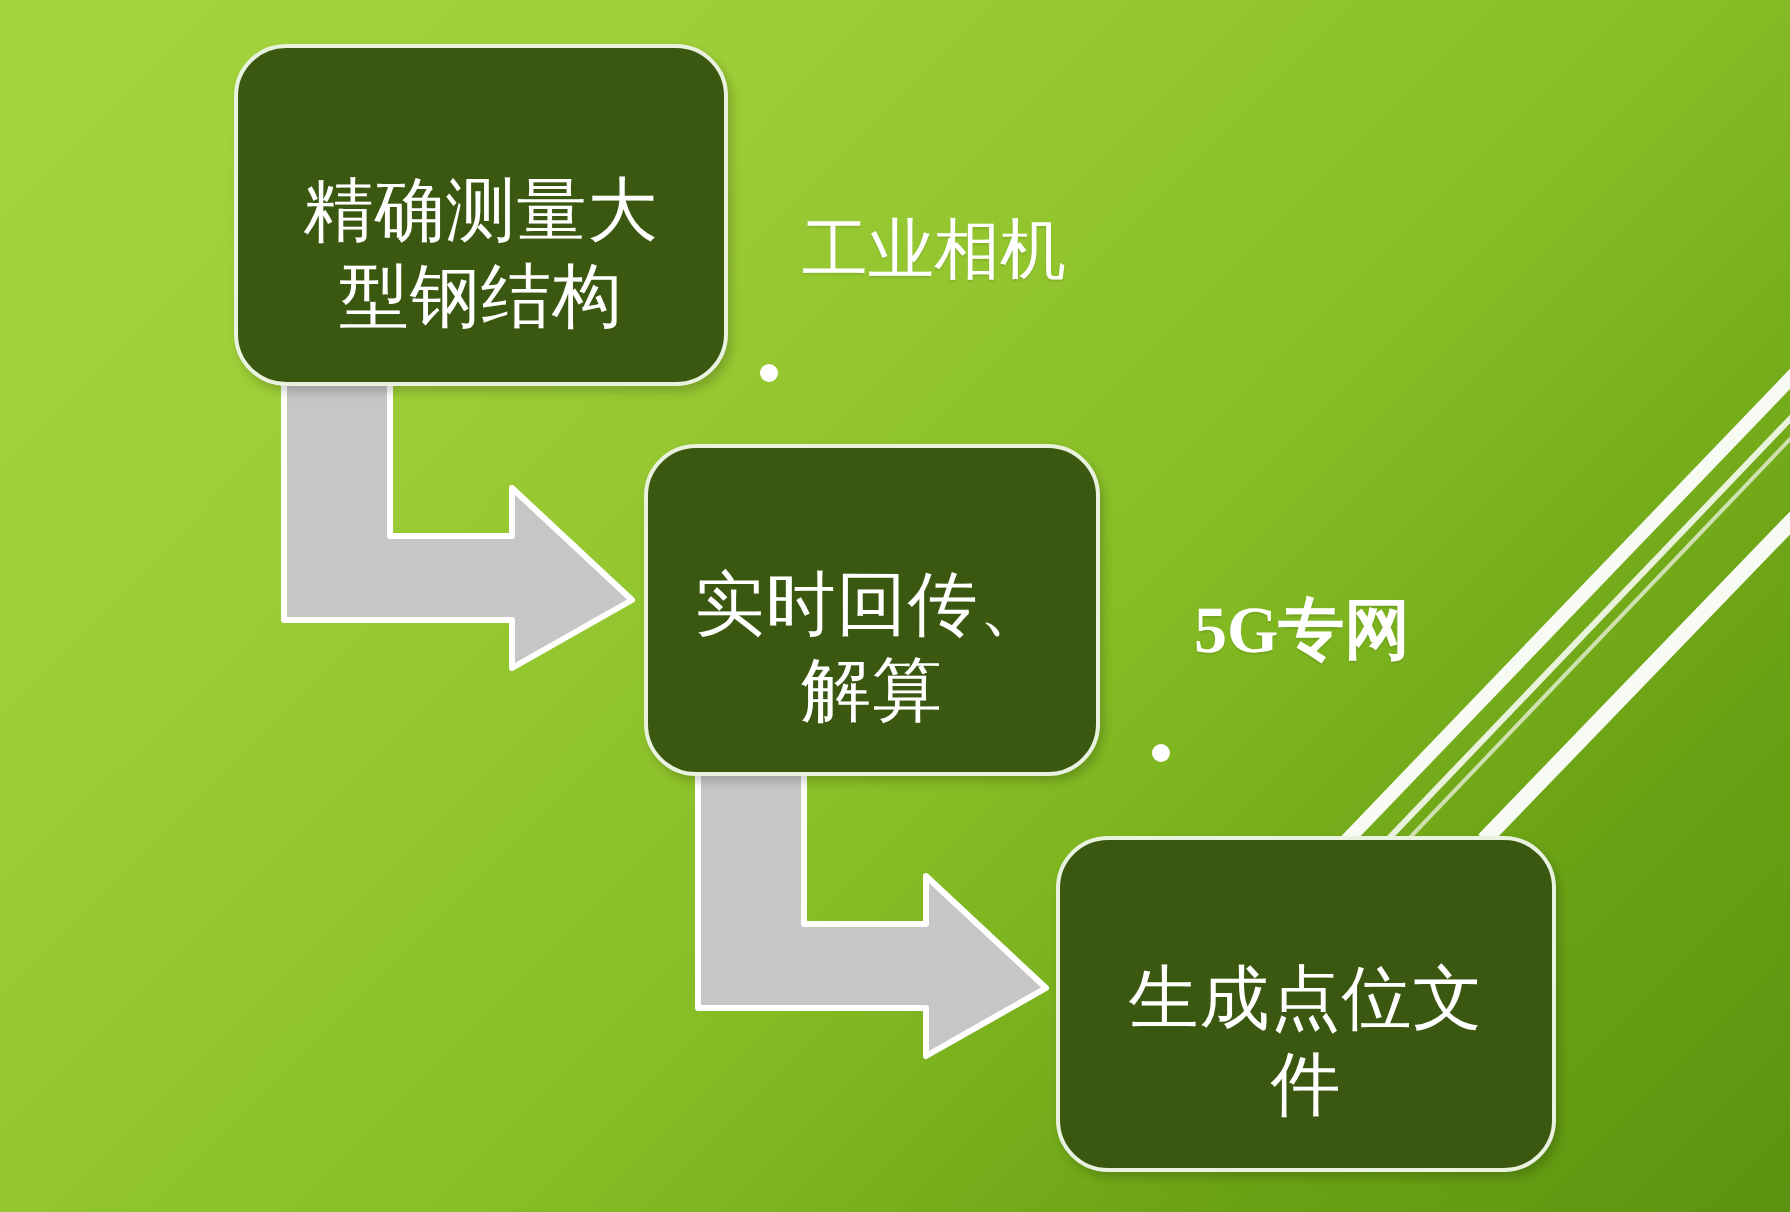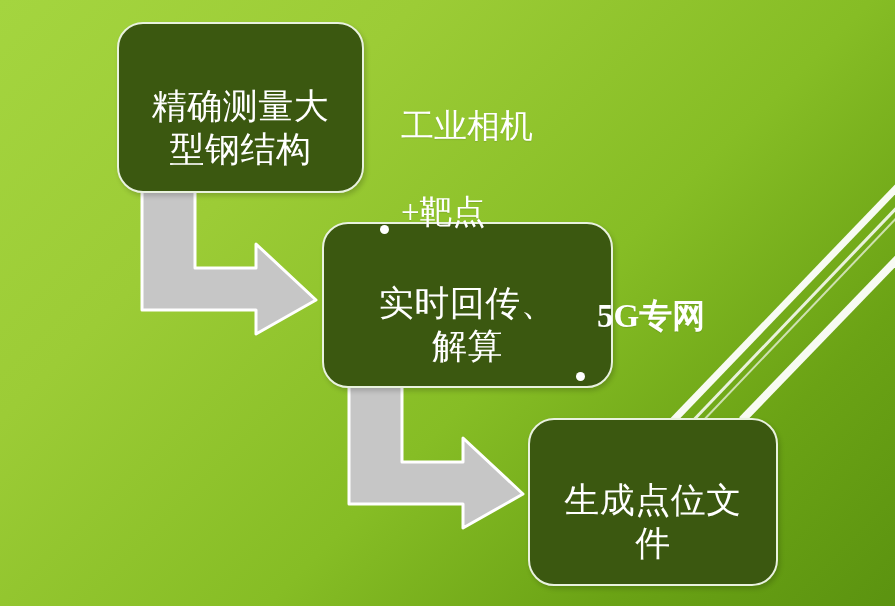--- a/index.html
+++ b/index.html
@@ -38,21 +38,21 @@
     color: #ffffff;
     font-size: 35px;
     line-height: 1.22;
     text-align: center;
     letter-spacing: 0.5px;
     padding: 0 16px;
     white-space: pre-line;
     margin-top: 40px;
   }
   #box-1 { left: 117px; top: 22px;  width: 247px; height: 171px; }
-  #box-2 { left: 322px; top: 222px; width: 291px; height: 166px; }
+  #box-2 { left: 322px; top: 222px; width: 228px; height: 166px; }
   #box-3 { left: 528px; top: 418px; width: 250px; height: 168px; }
 
   
   .note {
     position: absolute;
     display: flex;
     align-items: flex-end;
     color: #ffffff;
     font-family: Liberation Serif, serif;
   }
@@ -114,21 +114,20 @@
 
   <div id="box-3" class="flow-box">
     <div class="box-label">生成点位文
 件</div>
   </div>
 
   <div id="note-1" class="note">
     <span class="dot"></span>
     <div class="note-text">
       <span>工业相机</span><br>
-      <span>+靶点</span>
     </div>
   </div>
 
   <div id="note-2" class="note">
     <span class="dot"></span>
     <div class="note-text">
       <span class="em">5G专网</span><br>
     </div>
   </div>
 

